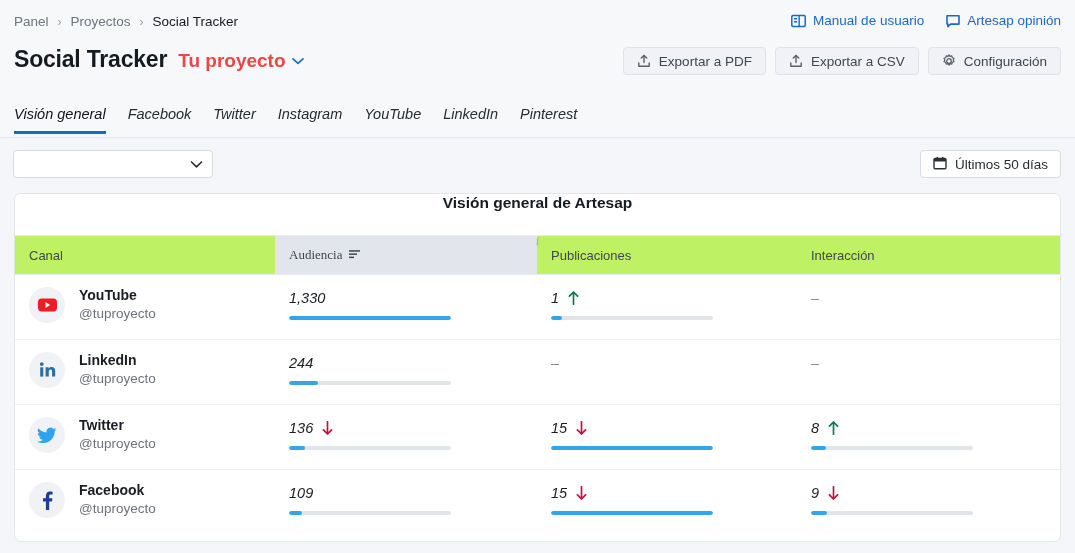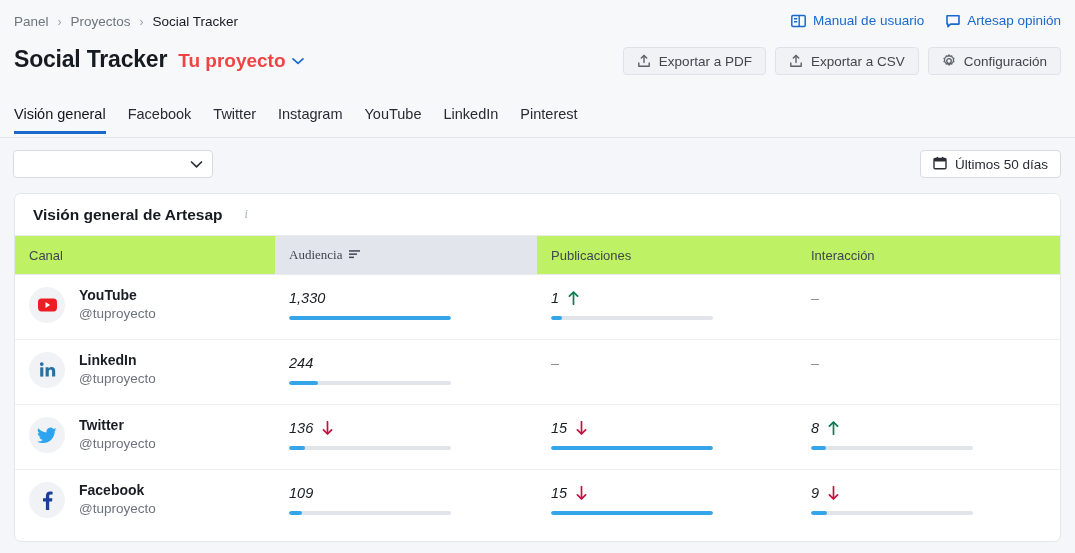--- a/index.html
+++ b/index.html
@@ -29,40 +29,40 @@
   .apptitle { font-size: 23px; font-weight: bold; color: #161a21; letter-spacing: -0.2px; }
   .projname { font-size: 19px; font-weight: bold; color: #ef4444; display: flex; align-items: center; gap: 6px; }
   .projname .chev { display: inline-block; position: relative; top: -2px; }
 
   .actions { position: absolute; right: 14px; top: 47px; display: flex; align-items: center; gap: 9px; }
   .btn { display: flex; align-items: center; gap: 8px; height: 28px; padding: 0 13px;
          background: #f1f2f5; border: 1px solid #e0e2e8; border-radius: 4px;
          font-size: 13.5px; color: #41464f; cursor: pointer; white-space: nowrap; }
   .btn svg { display: block; flex: none; }
 
-  .tabs { position: absolute; left: 14px; top: 106px; display: flex; align-items: center; gap: 22px; }
+  .tabs { position: absolute; left: 14px; top: 106px; display: flex; align-items: center; gap: 22px; font-style: italic; }
   .tab { font-size: 14.5px; color: #272b33; padding-bottom: 9px; cursor: pointer; white-space: nowrap; border-bottom: 3px solid transparent; }
   .tab.active { color: #12151c; border-bottom-color: #1969cd; }
   .tabs-line { position: absolute; left: 0; top: 137px; width: 1075px; height: 1px; background: #e3e6eb; }
 
   
   .select-box { position: absolute; left: 13px; top: 150px; width: 200px; height: 28px;
                 background: #fff; border: 1px solid #d7dae0; border-radius: 4px;
                 display: flex; align-items: center; padding: 0 9px; cursor: pointer; }
   .select-box .sel-val { flex: 1; font-size: 13.5px; color: #41464f; overflow: hidden; white-space: nowrap; }
   .select-box .chev { flex: none; }
 
   .datebtn { position: absolute; right: 14px; top: 150px; display: flex; align-items: center; gap: 8px;
              height: 28px; padding: 0 12px; background: #fff; border: 1px solid #d7dae0; border-radius: 4px;
              font-size: 13.5px; color: #272b33; cursor: pointer; }
 
   
   .card { position: absolute; left: 14px; top: 193px; width: 1047px; height: 349px;
           background: #fff; border: 1px solid #e3e6eb; border-radius: 7px; overflow: hidden; }
-  .card-head { height: 41px; display: flex; align-items: center; padding: 0 18px; gap: 22px; background: #fff; }
+  .card-head { height: 41px; display: flex; align-items: center; padding: 0 18px; gap: 22px; background: #fff; flex-direction: column; }
   .card-title { font-size: 15.5px; font-weight: bold; color: #161a21; }
   .info-icon { font-size: 12px; color: #a7adb7; font-style: italic; font-family: "Liberation Serif", serif; }
 
   
   .tbl { width: 100%; border-collapse: collapse; table-layout: fixed; }
   .tbl th { text-align: left; font-weight: normal; font-size: 13px; color: #41464f;
             height: 39px; padding: 0 0 0 14px; background: #bef264;
             border-top: 1px solid #e9ebf0; border-bottom: 1px solid #e9ebf0; vertical-align: middle; }
   .tbl th.sorted { background: #e3e5ed; font-family: Liberation Serif, serif; }
   .th-in { display: flex; align-items: center; gap: 7px; }

